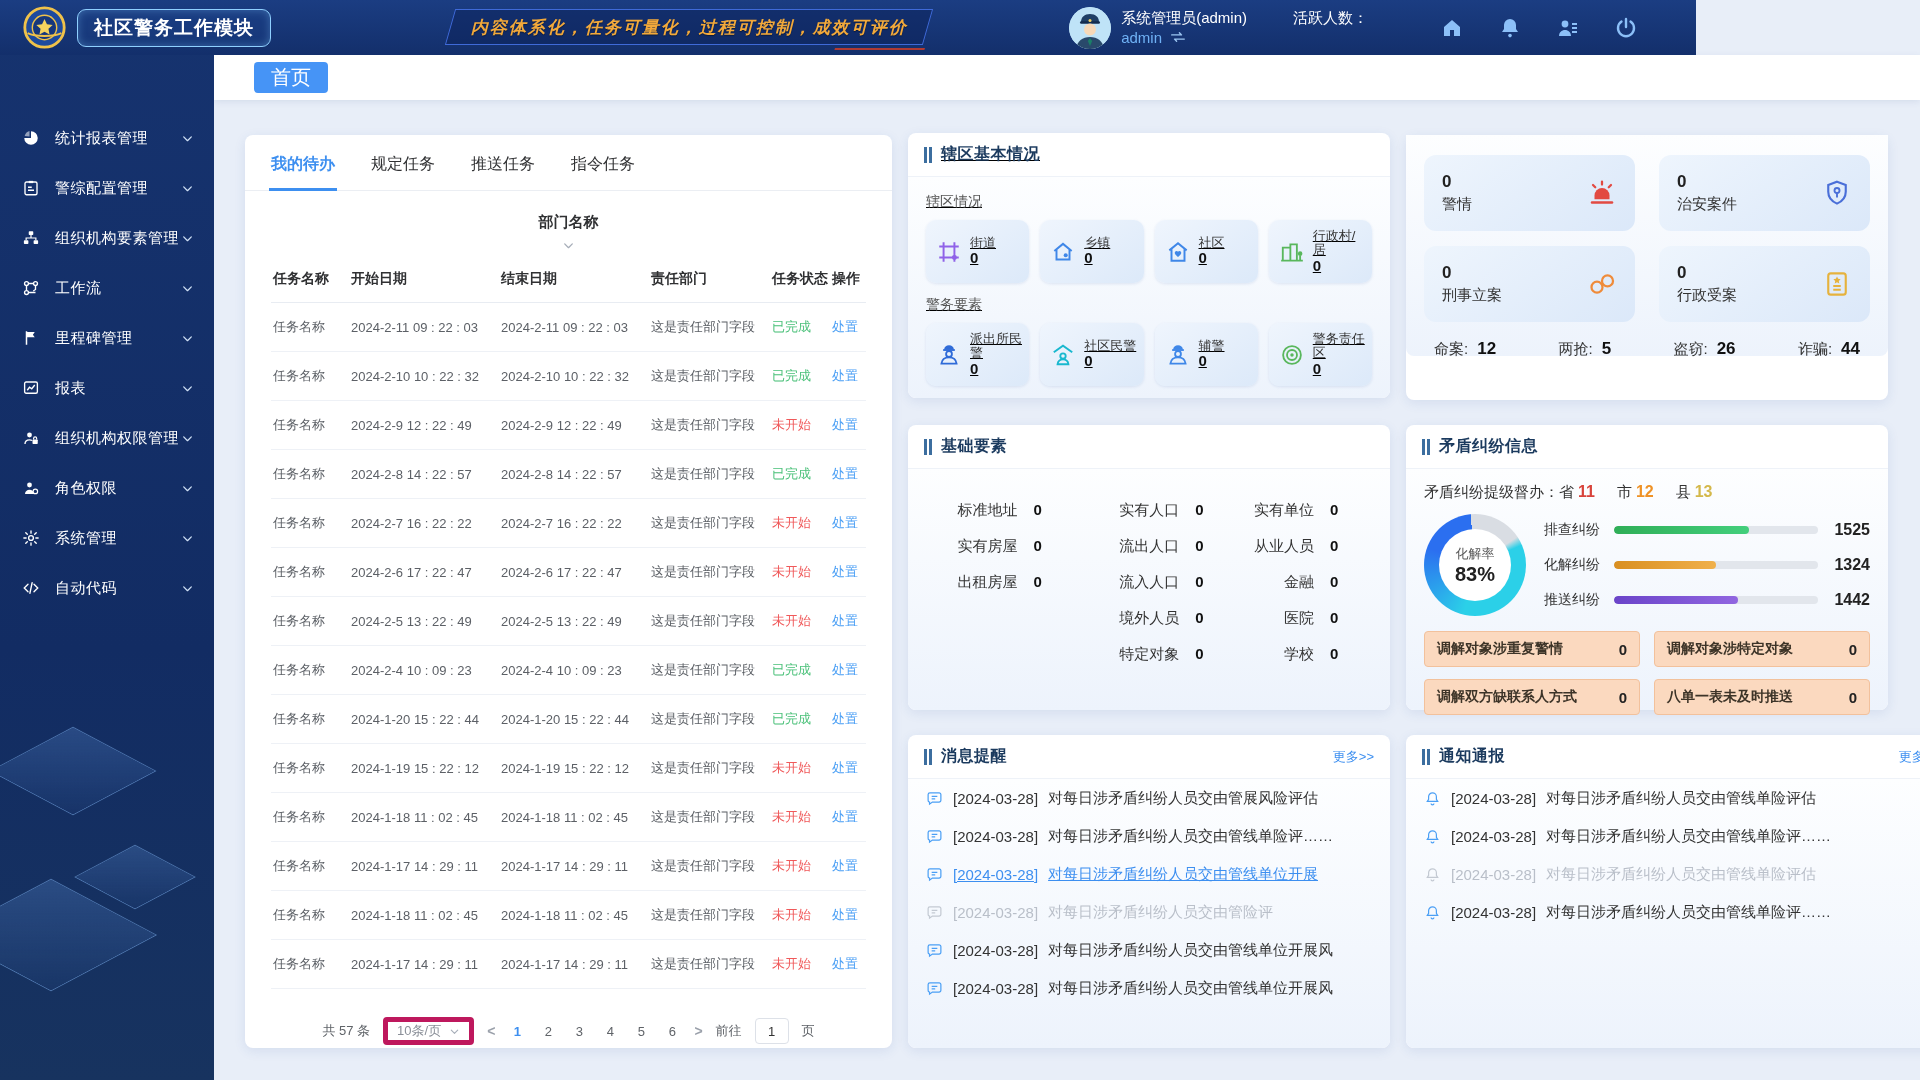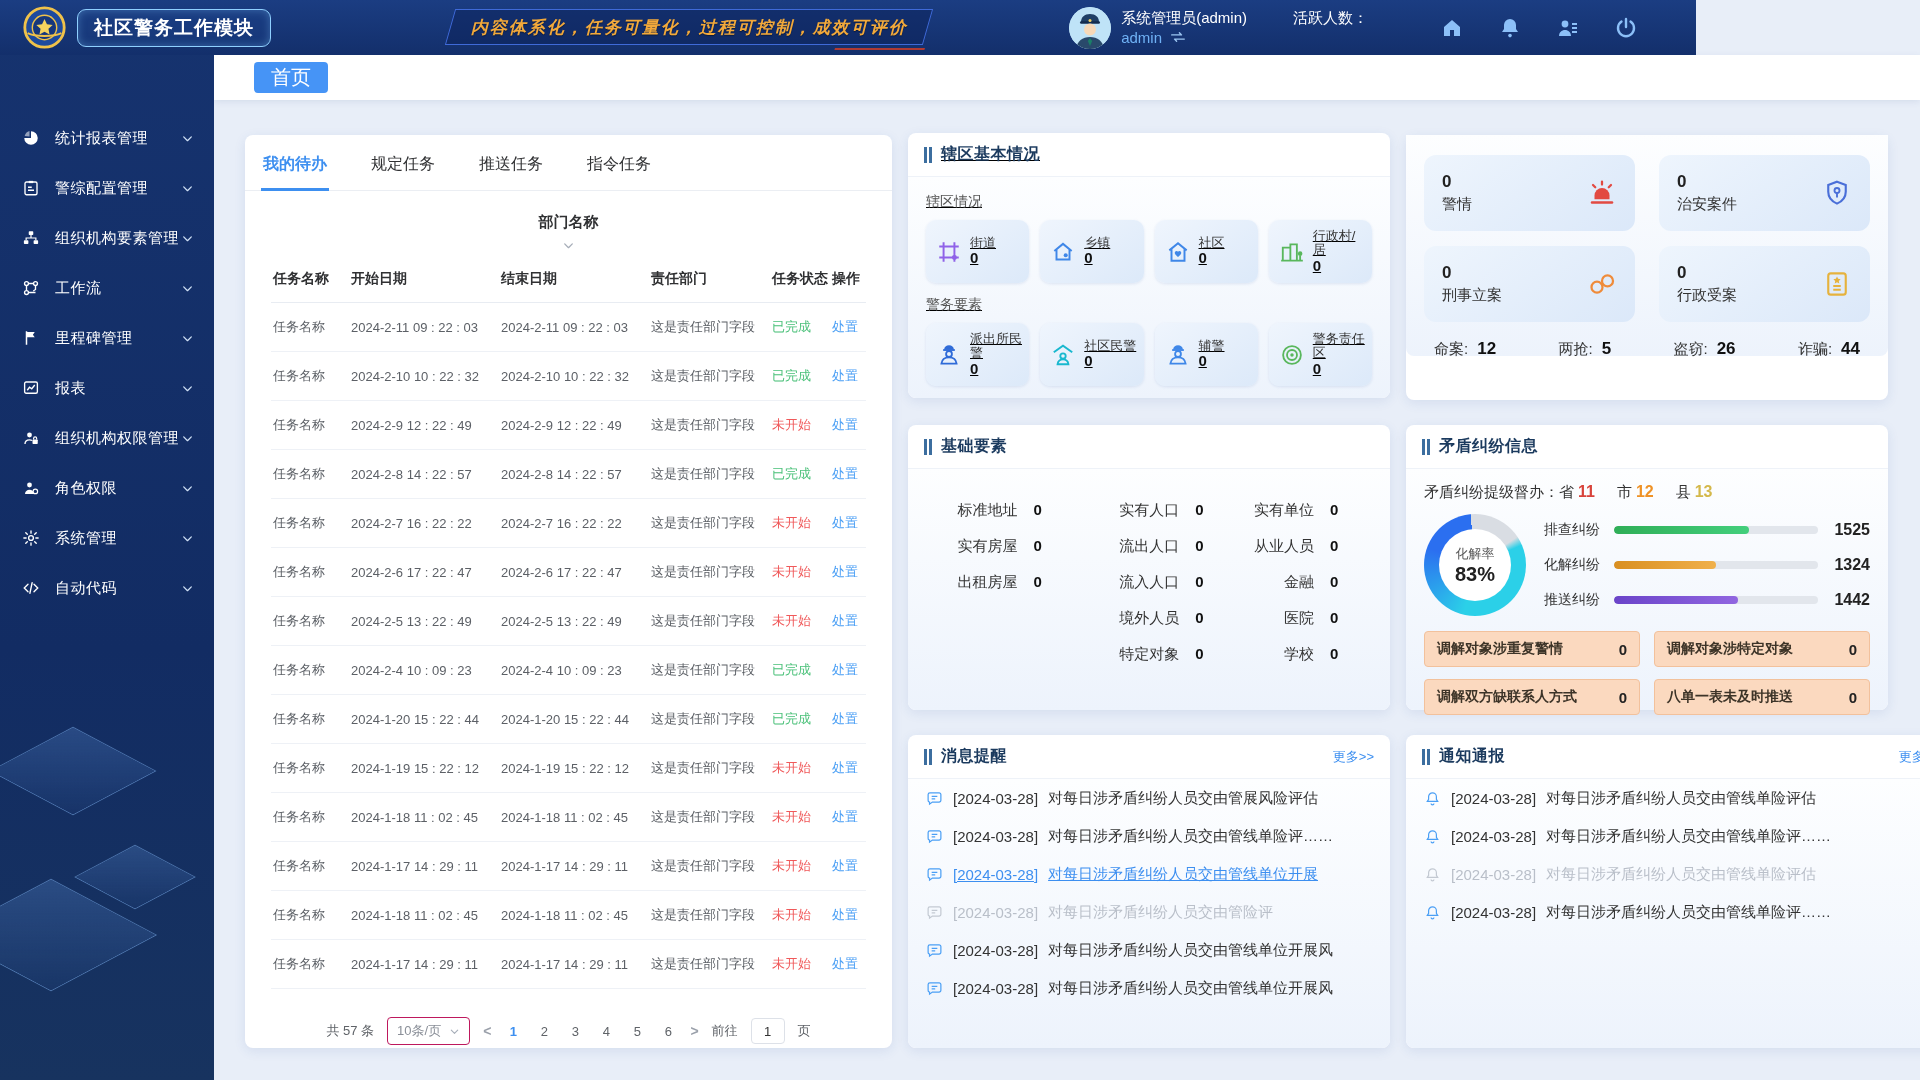--- a/index.html
+++ b/index.html
@@ -50,32 +50,32 @@
 #card-msg { left:694px; top:635px; width:482px; height:313px; }
 #card-security { left:1192px; top:35px; width:482px; height:265px; }
 #card-dispute { left:1192px; top:325px; width:482px; height:285px; }
 #card-notice { left:1192px; top:635px; width:550px; height:313px; }
 .panel-head { height:44px; display:flex; align-items:center; padding:0 16px; position:relative; border-bottom:1px solid #eef2f8; }
 .t-accent { display:inline-block; width:8px; height:16px; border-left:3px solid #3c6e9f; border-right:3px solid #3c6e9f; margin-right:9px; }
 .panel-title { font-size:16px; font-weight:bold; color:#1b3a5e; letter-spacing:.5px; }
 .more-link { position:absolute; right:16px; color:#3d8ff0; font-size:13px; cursor:pointer; }
 .panel-body { padding:12px 18px; height:calc(100% - 44px); background:linear-gradient(180deg,#fdfeff,#edf3fc); border-radius:0 0 8px 8px; }
 
-.tabs { display:flex; gap:40px; padding:6px 0 0 16px; border-bottom:1px solid #ebeef3; }
+.tabs { display:flex; gap:32px; padding:6px 0 0 24px; border-bottom:1px solid #ebeef3; }
 .tab { font-size:16px; color:#303133; padding:13px 2px; cursor:pointer; }
 .tab.active { color:#3d8ff0; font-weight:bold; border-bottom:3px solid #3d8ff0; margin-bottom:-1px; }
 .dept-row { display:flex; align-items:center; gap:7px; margin:22px 26px 4px; font-size:15px; font-weight:bold; color:#303133;flex-direction:column; }
 .dept-chev { width:13px; height:13px; color:#a6adb8; }
 .todo-table { width:595px; margin:4px 26px 0; border-collapse:collapse; table-layout:fixed; }
 .todo-table th { font-size:14px; color:#303133; text-align:left; font-weight:bold; padding:14px 2px; border-bottom:1px solid #e8ecf2; white-space:nowrap; }
 .todo-table td { font-size:13px; color:#5c6066; padding:15px 2px; border-bottom:1px solid #eef1f6; white-space:nowrap; overflow:hidden; }
 .st.done { color:#49c078; } .st.todo { color:#f0595a; }
 .op { color:#4a9ff5; cursor:pointer; }
 .pager { display:flex; align-items:center; justify-content:center; gap:13px; margin-top:28px; font-size:13px; color:#5f6368; }
-.psize { border:1px solid #be185d; border-radius:4px; height:28px; display:flex; align-items:center; gap:8px; padding:0 9px; color:#8a8f98; background:#fff; cursor:pointer; }
+.psize { border:5px solid #be185d; border-radius:4px; height:28px; display:flex; align-items:center; gap:8px; padding:0 9px; color:#8a8f98; background:#fff; cursor:pointer; }
 .psize .dept-chev { width:11px; height:11px; }
 .pg { min-width:18px; text-align:center; cursor:pointer; }
 .pg.active { color:#3d8ff0; font-weight:bold; }
 .parrow { color:#9aa0aa; cursor:pointer; font-size:14px; font-weight:bold; }
 .goto-input { width:34px; height:26px; border:1px solid #dde1e8; border-radius:4px; text-align:center; font-size:13px; color:#333; background:#fff; }
 
 .sec-label { font-size:14px; color:#555; margin:4px 0 9px; }
 .mini-cards { display:grid; grid-template-columns:repeat(4,1fr); gap:11px; }
 .mini-card { height:63px; border-radius:10px; background:linear-gradient(145deg,#eff5fd,#dce9f9); box-shadow:0 1px 3px rgba(120,150,200,.20); display:flex; align-items:center; padding:0 6px 0 10px; gap:8px; }
 .mc-icon { width:26px; height:26px; flex:none; }

